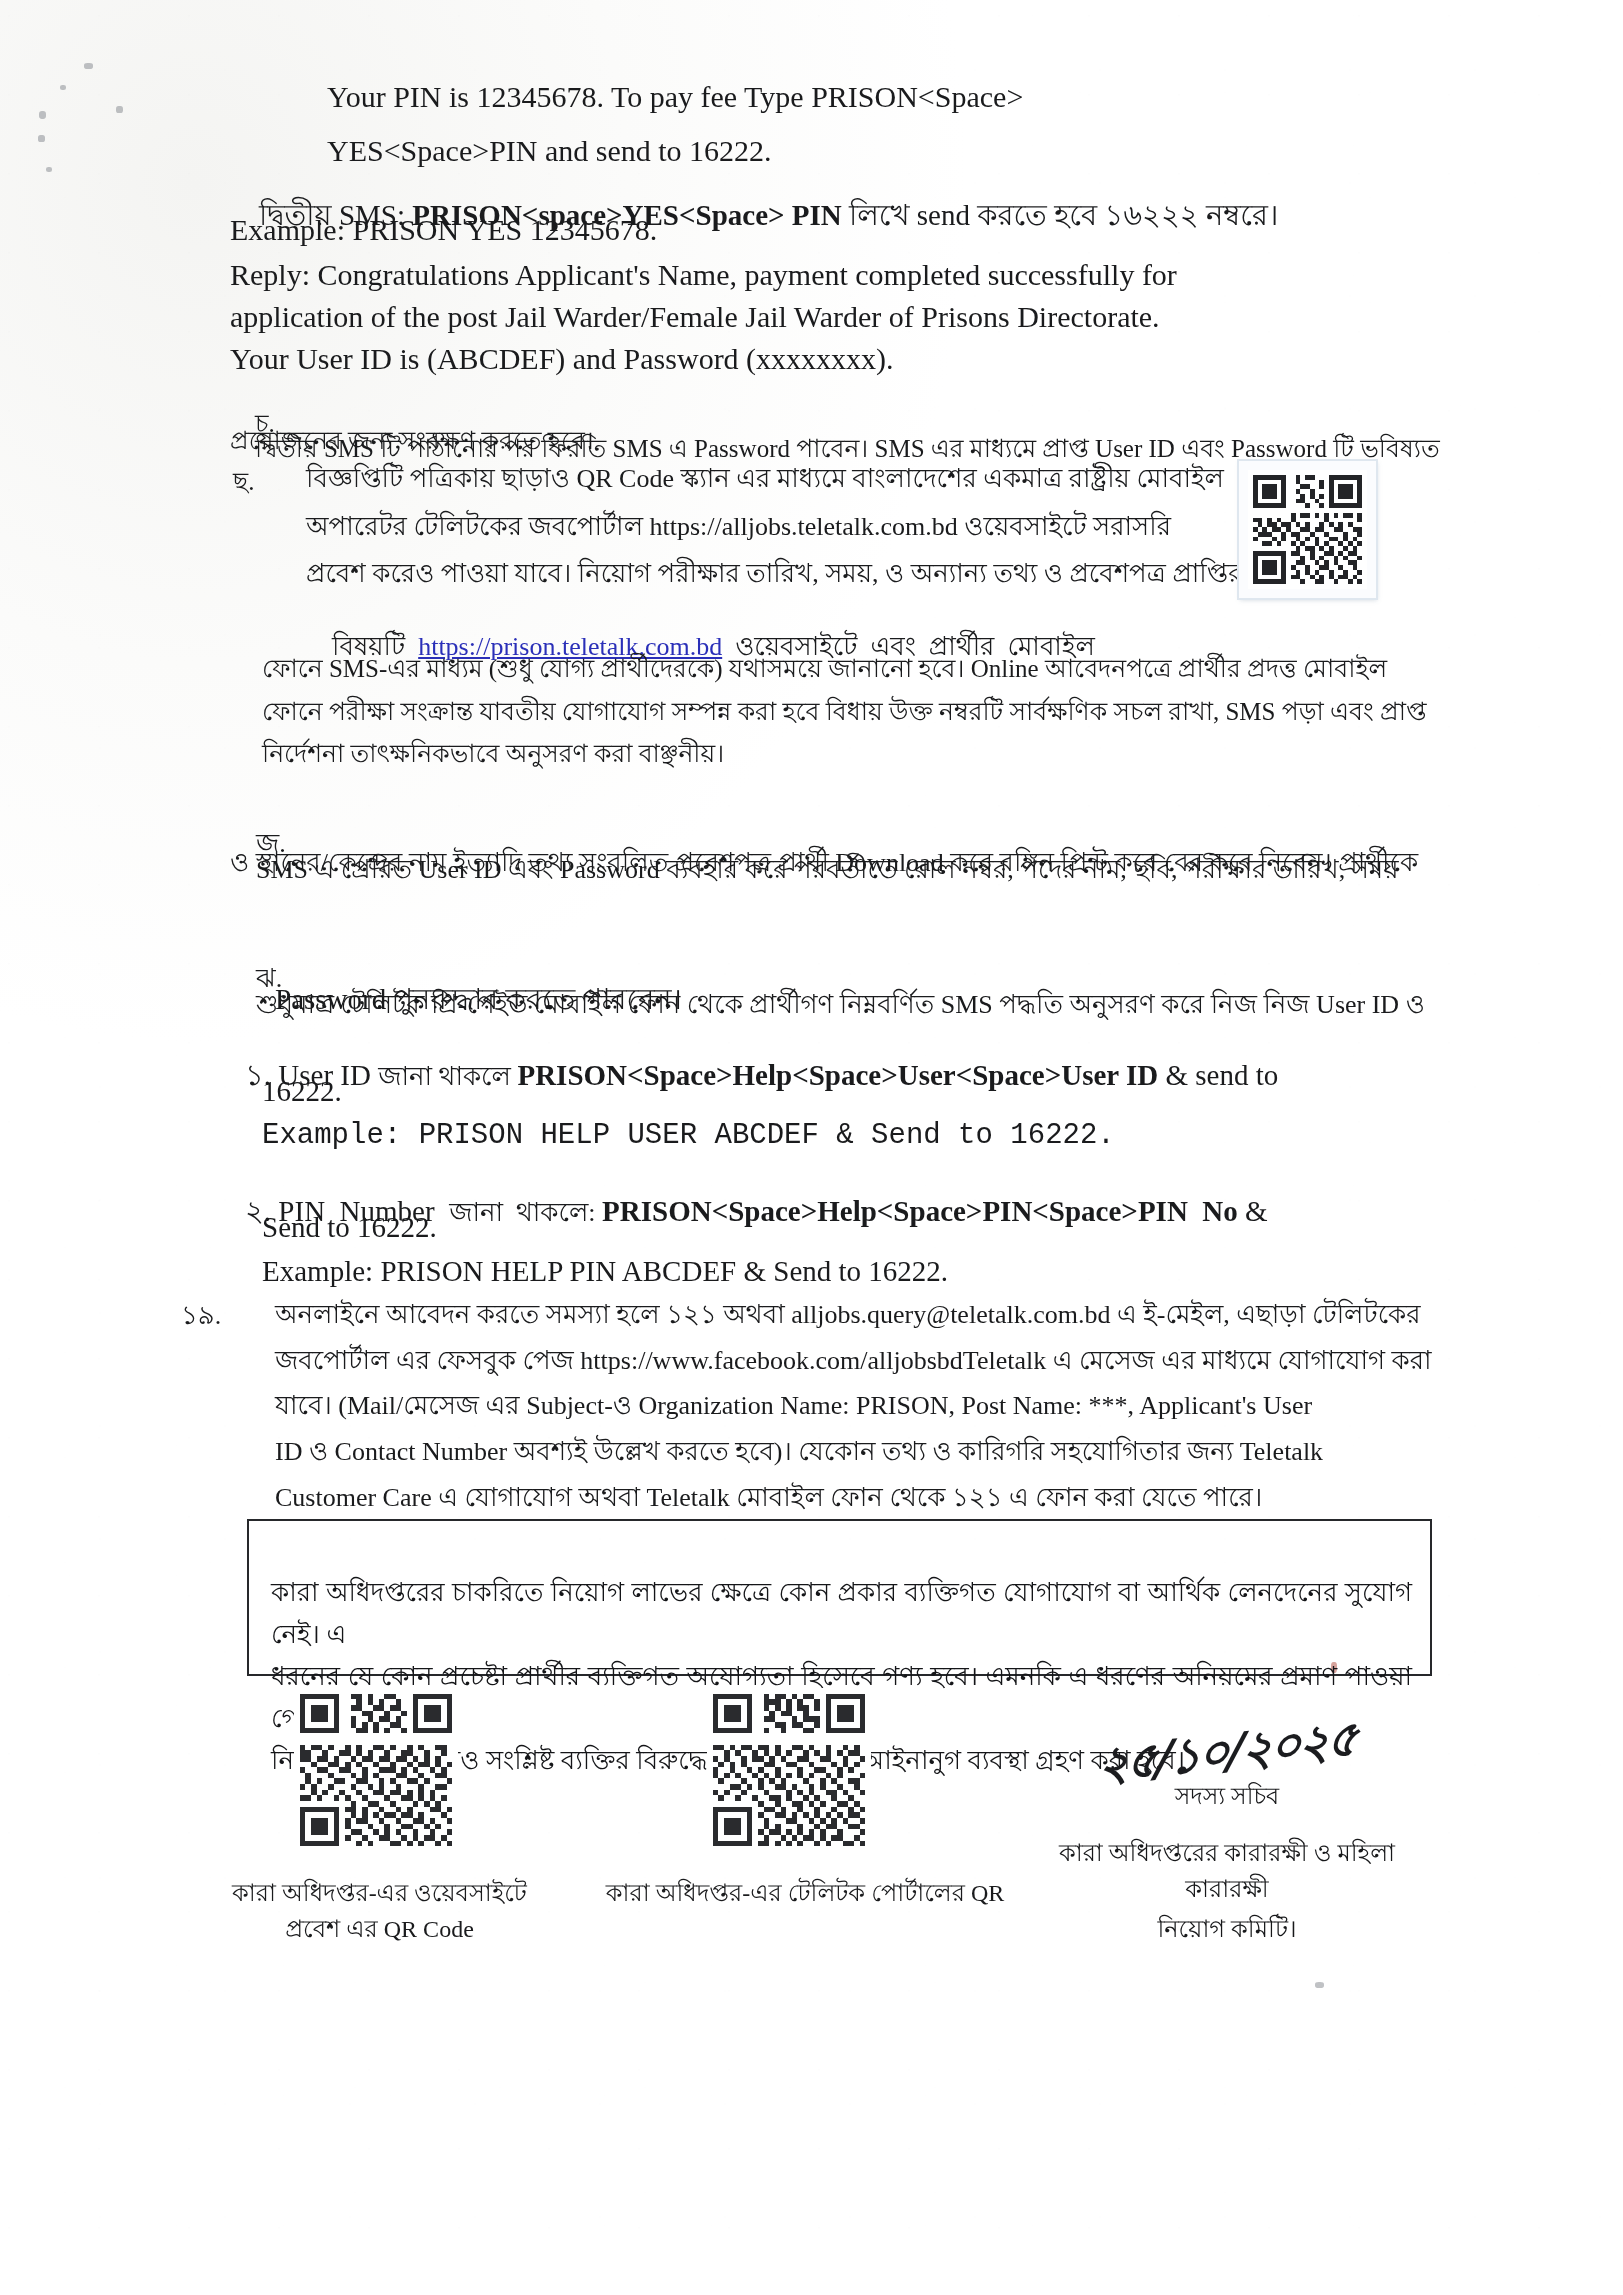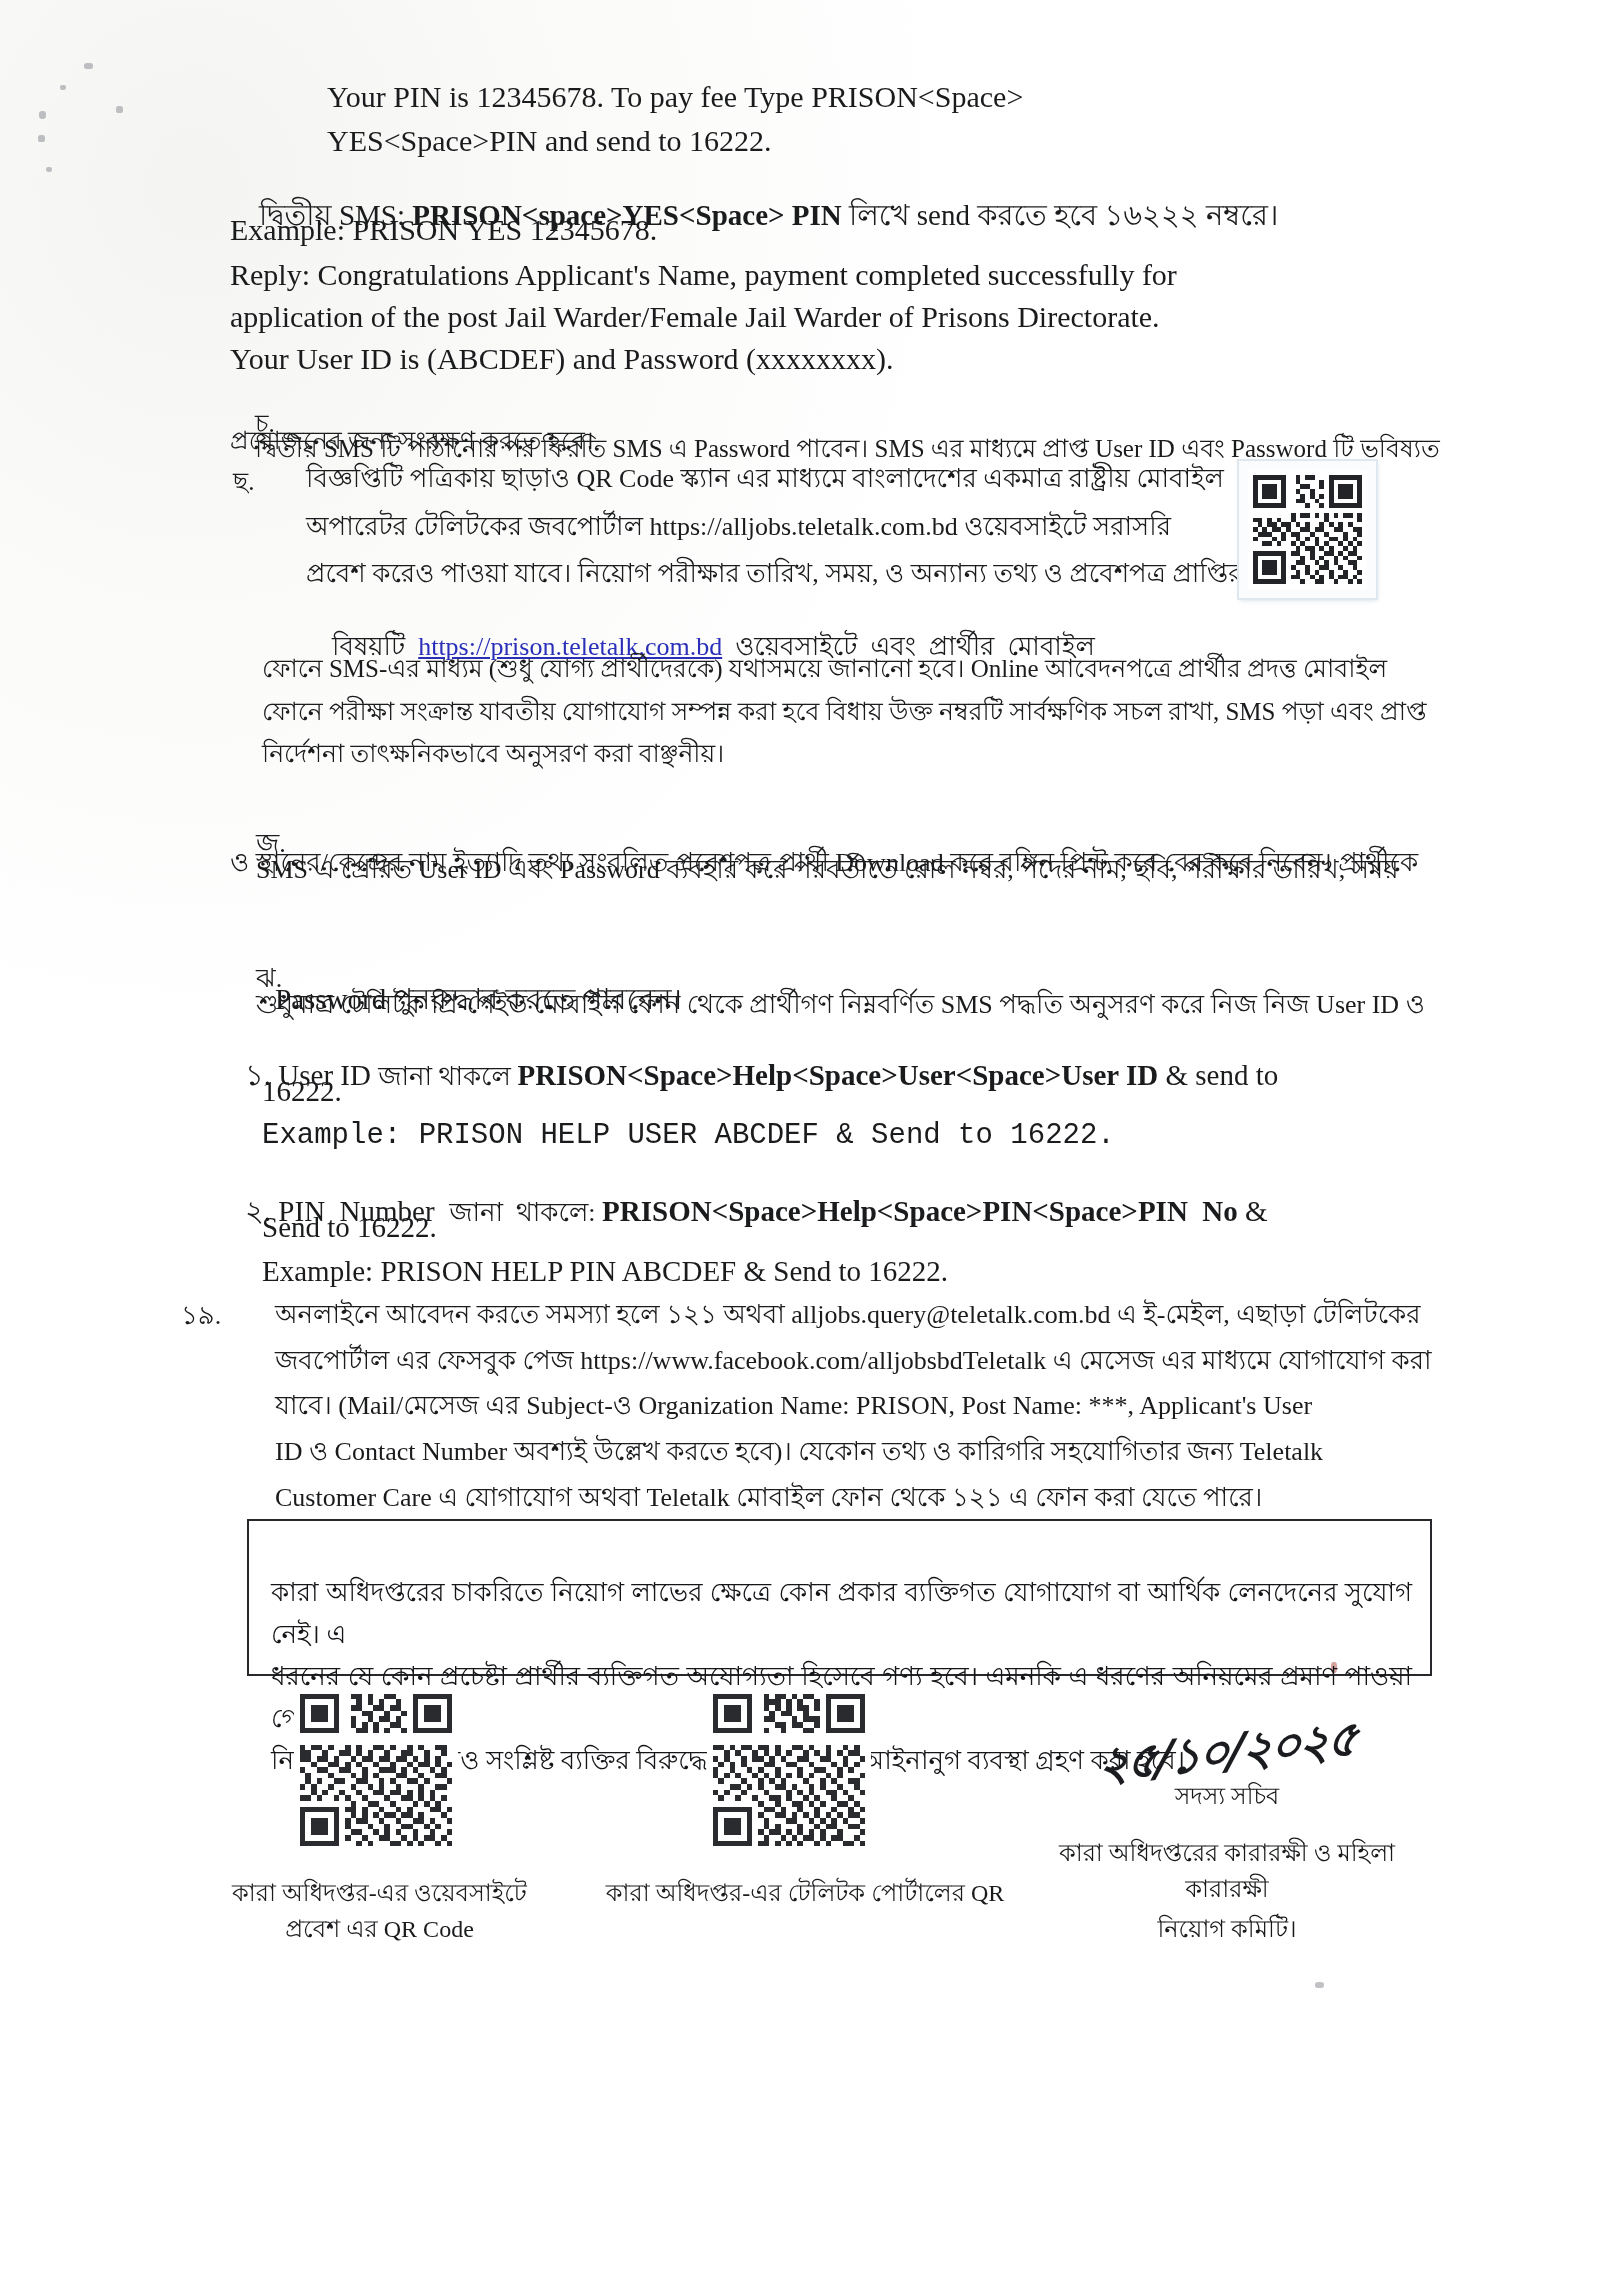--- a/index.html
+++ b/index.html
@@ -104,21 +104,21 @@
 <div class="speck" style="left:39px;top:111px;width:7.2px;height:7.9px;"></div>
 <div class="speck" style="left:38px;top:135px;width:6.5px;height:6.5px;"></div>
 <div class="speck" style="left:46px;top:167px;width:5.9px;height:5.2px;"></div>
 <div class="speck" style="left:116px;top:106px;width:6.5px;height:7.2px;"></div>
 <div class="speck" style="left:1331px;top:1662px;width:5.9px;height:10.5px;background:#b04a3c;opacity:.5;"></div>
 <div class="speck" style="left:1315px;top:1982px;width:9.2px;height:5.9px;"></div>
 
 <div class="content">
 
   <div class="line s46" style="left:327px;top:82px;">Your PIN is 12345678. To pay fee Type PRISON&lt;Space&gt;</div>
-  <div class="line s46" style="left:327px;top:126px;">YES&lt;Space&gt;PIN and send to 16222.</div>
+  <div class="line s46" style="left:327px;top:136px;">YES&lt;Space&gt;PIN and send to 16222.</div>
 
   <div class="line s44" style="left:230px;top:172px;">
     <span class="bn">দ্বিতীয় SMS: </span><span class="b">PRISON&lt;space&gt;YES&lt;Space&gt; PIN</span><span class="bn"> লিখে send করতে হবে ১৬২২২ নম্বরে।</span>
   </div>
 
   <div class="line s46" style="left:230px;top:215px;">Example: PRISON YES 12345678.</div>
 
   <div class="line s46" style="left:230px;top:260px;">Reply: Congratulations Applicant's Name, payment completed successfully for</div>
   <div class="line s46" style="left:230px;top:302px;">application of the post Jail Warder/Female Jail Warder of Prisons Directorate.</div>
   <div class="line s46" style="left:230px;top:344px;">Your User ID is (ABCDEF) and Password (xxxxxxxx).</div>

